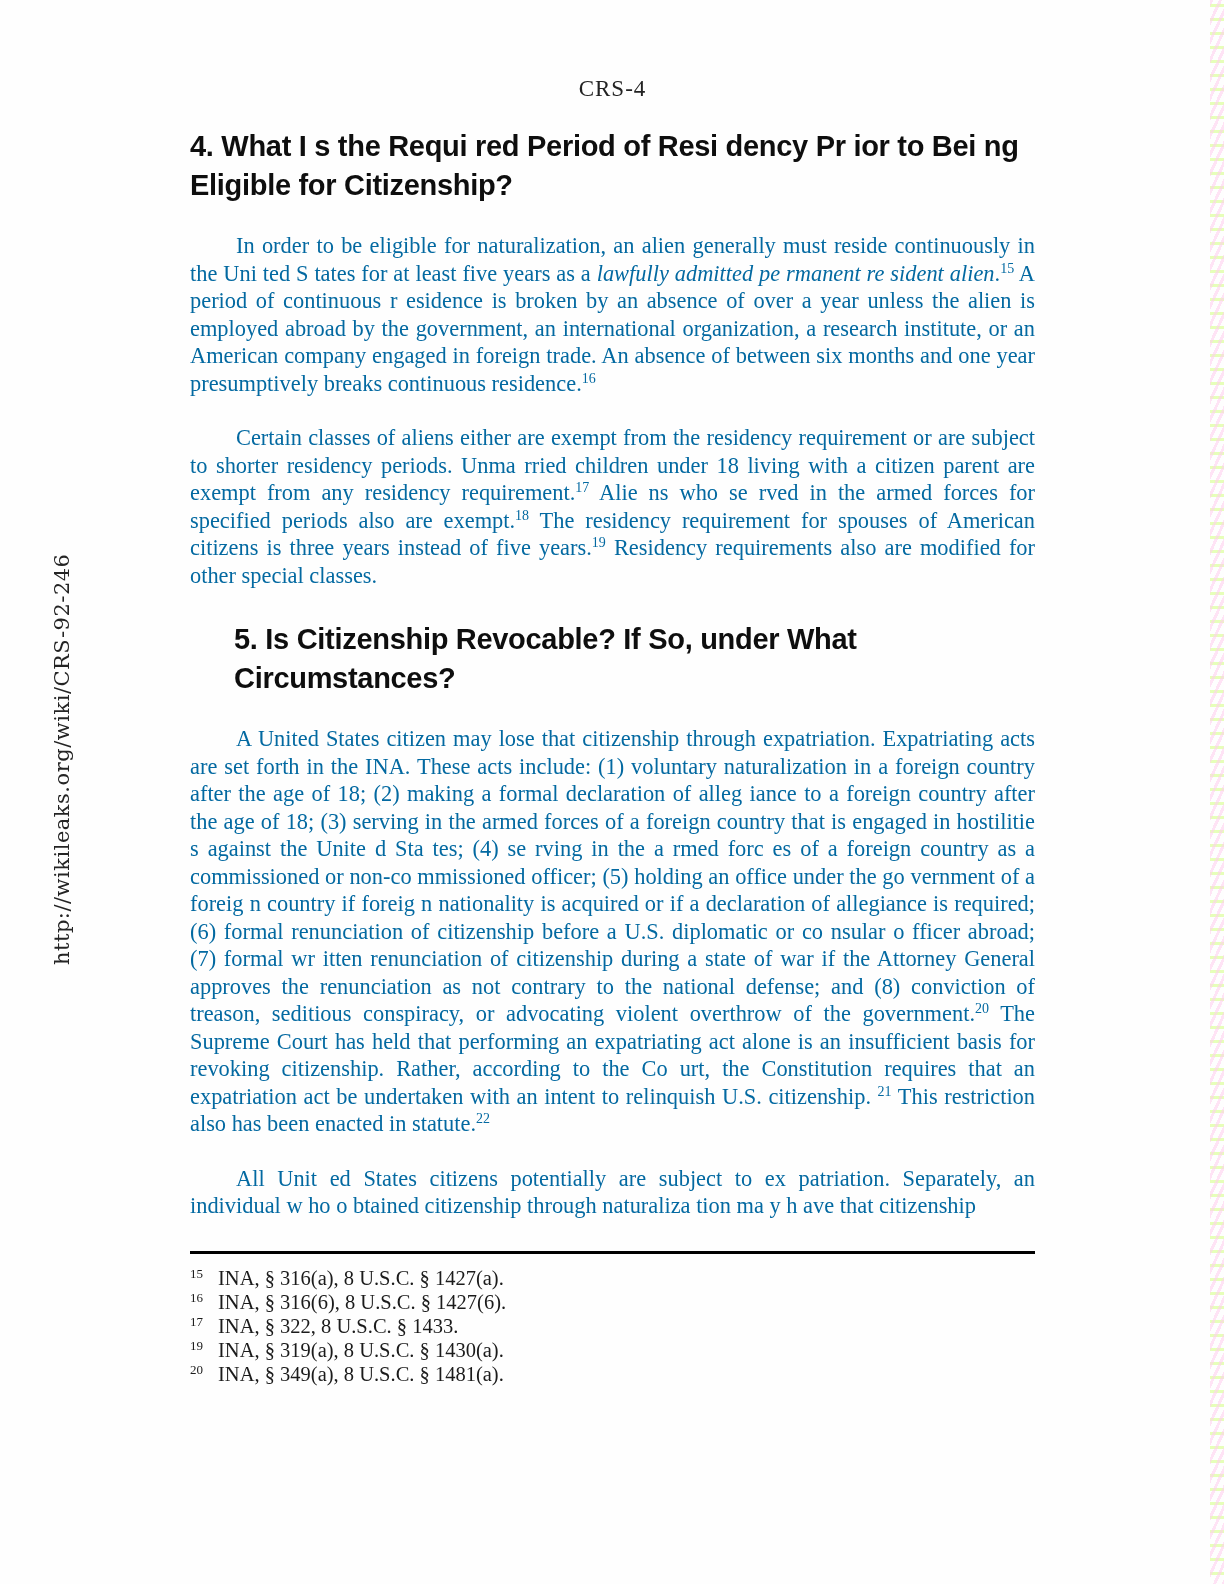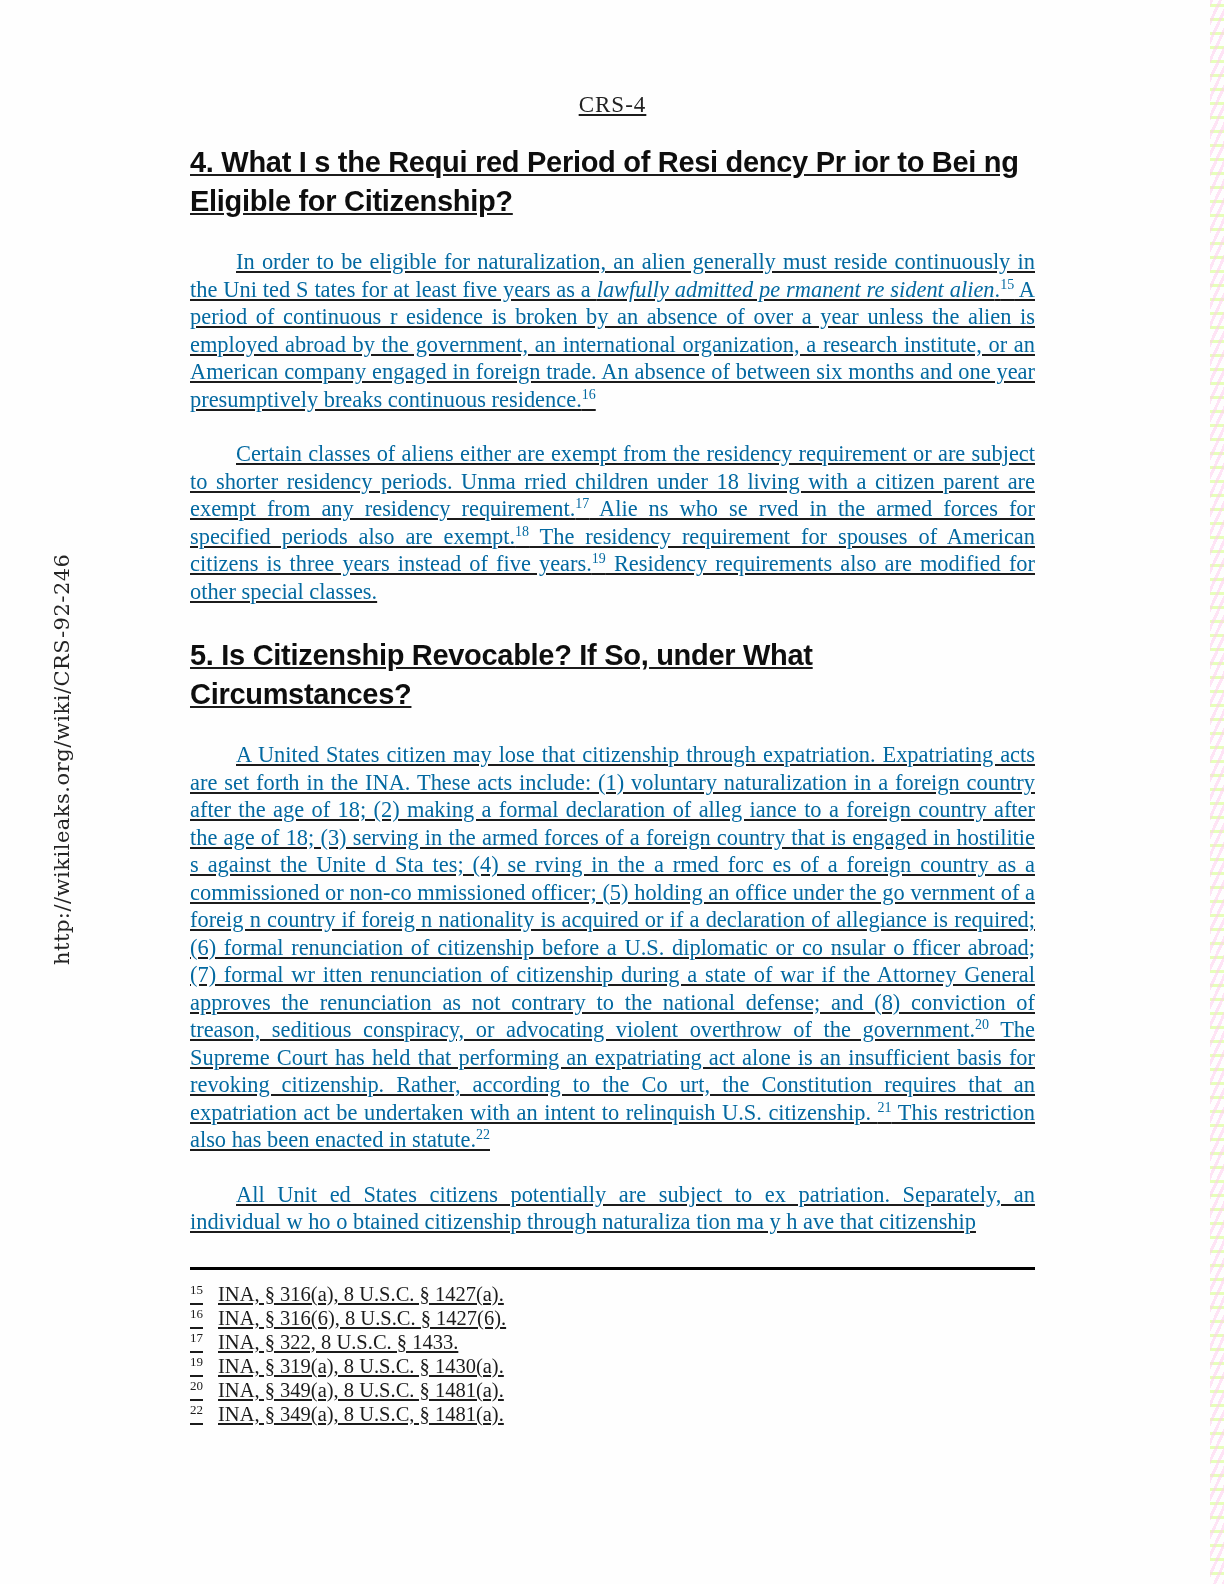--- a/index.html
+++ b/index.html
@@ -35,42 +35,41 @@
     transform-origin: 0 0;
     font-family: "DejaVu Serif", serif;
     font-size: 21px;
     color: #242424;
     white-space: nowrap;
     letter-spacing: 0.5px;
   }
   .content {
     position: absolute;
     left: 190px;
-    top: 16px;
+    top: 0;
     width: 845px;
-    text-decoration: underline;
   }
   .page-number {
     margin-top: 76px;
     text-align: center;
     font-size: 23px;
     letter-spacing: 1px;
     color: #222222;
   }
   h2 {
     font-family: "Liberation Sans", sans-serif;
     font-weight: bold;
     font-size: 29px;
     line-height: 39px;
     color: #0e0e0e;
     margin: 0;
     letter-spacing: -0.3px;
   }
   .h4 { margin-top: 25px; }
-  .h5 { margin-top: 31px; }
+  .h5 { margin-top: 31px; margin-left: 44px; }
   p.body-par {
     font-size: 22.4px;
     line-height: 27.5px;
     text-align: justify;
     text-indent: 46px;
     margin: 27px 0 0 0;
     color: #0369a1;
   }
   sup {
     font-size: 14px;
@@ -125,17 +124,16 @@
     <p class="body-par"><span>All Unit ed States citizens potentially are subject to ex patriation. Separately, an individual w ho o btained citizenship through naturaliza tion ma y h ave that citizenship</span></p>
 
     <hr class="fn-sep">
 
     <div class="footnotes">
         <div class="footnote"><sup class="fn-num">15</sup><span>INA, § 316(a), 8 U.S.C. § 1427(a).</span></div>
         <div class="footnote"><sup class="fn-num">16</sup><span>INA, § 316(6), 8 U.S.C. § 1427(6).</span></div>
         <div class="footnote"><sup class="fn-num">17</sup><span>INA, § 322, 8 U.S.C. § 1433.</span></div>
         <div class="footnote"><sup class="fn-num">19</sup><span>INA, § 319(a), 8 U.S.C. § 1430(a).</span></div>
         <div class="footnote"><sup class="fn-num">20</sup><span>INA, § 349(a), 8 U.S.C. § 1481(a).</span></div>
-        <div class="footnote"><sup class="fn-num">22</sup><span>INA, § 349(a), 8 U.S.C, § 1481(a).</span></div>
       </div>
 
   </div>
 </div>
 
 </body></html>

